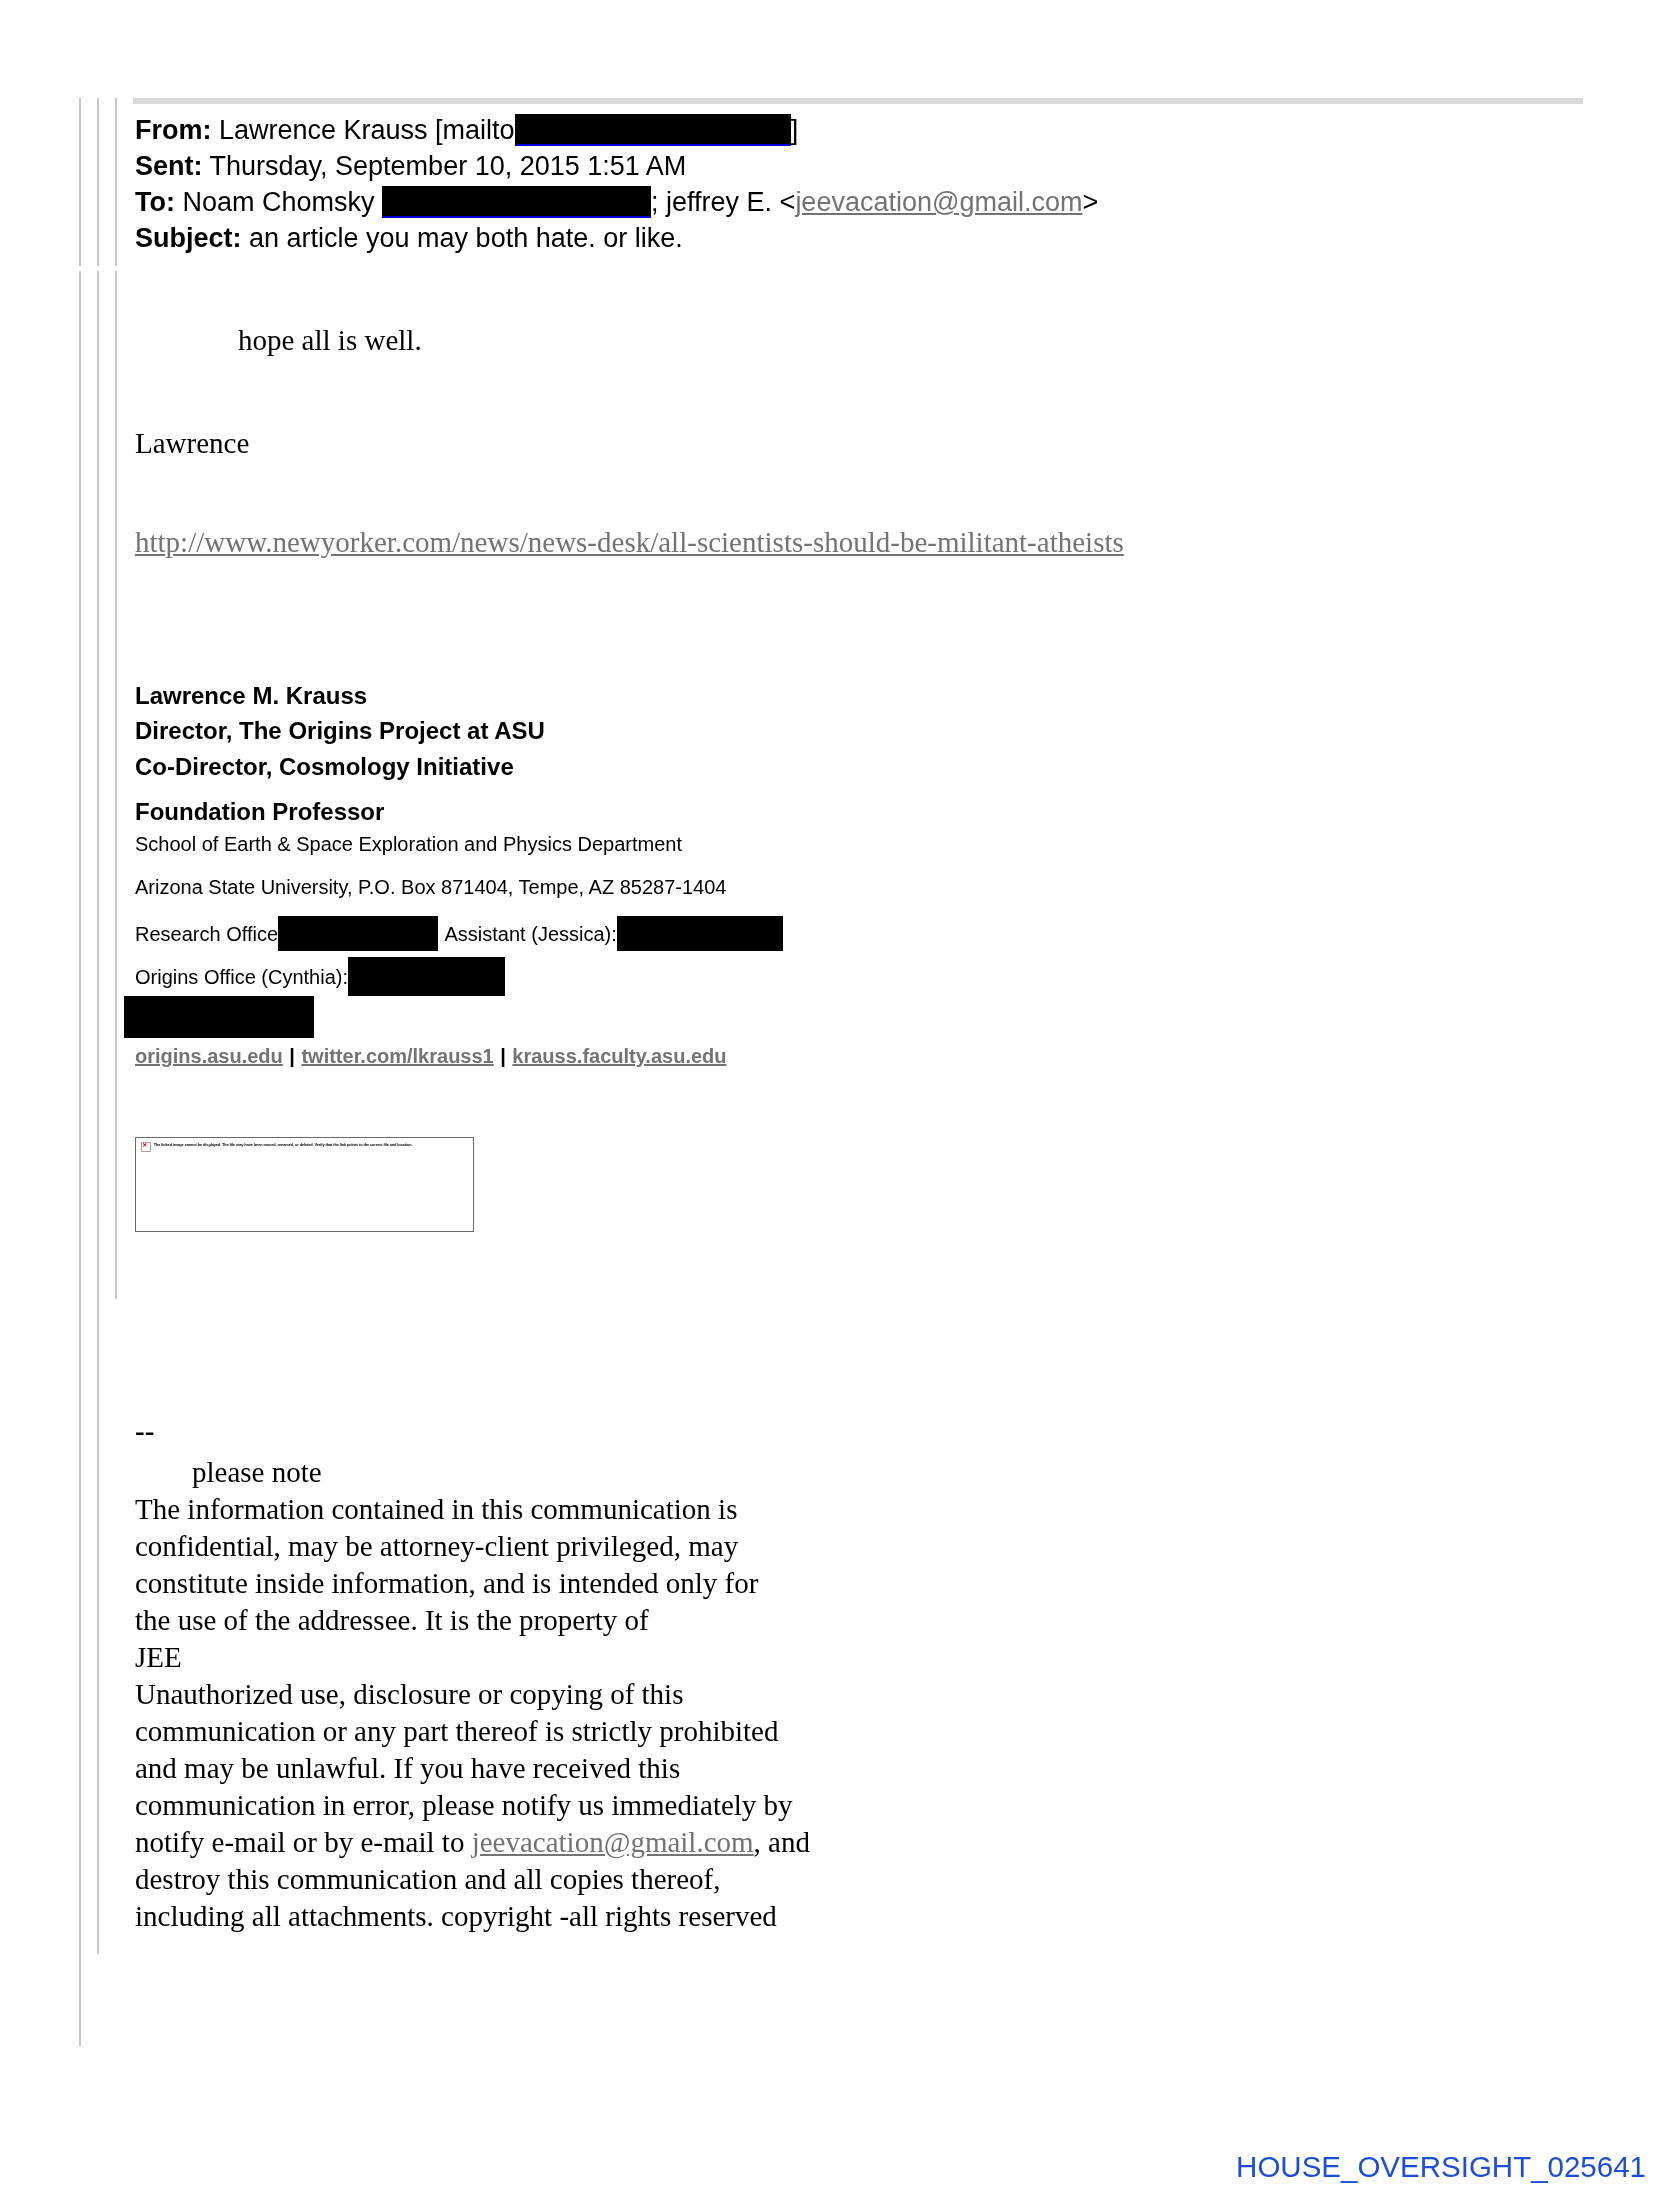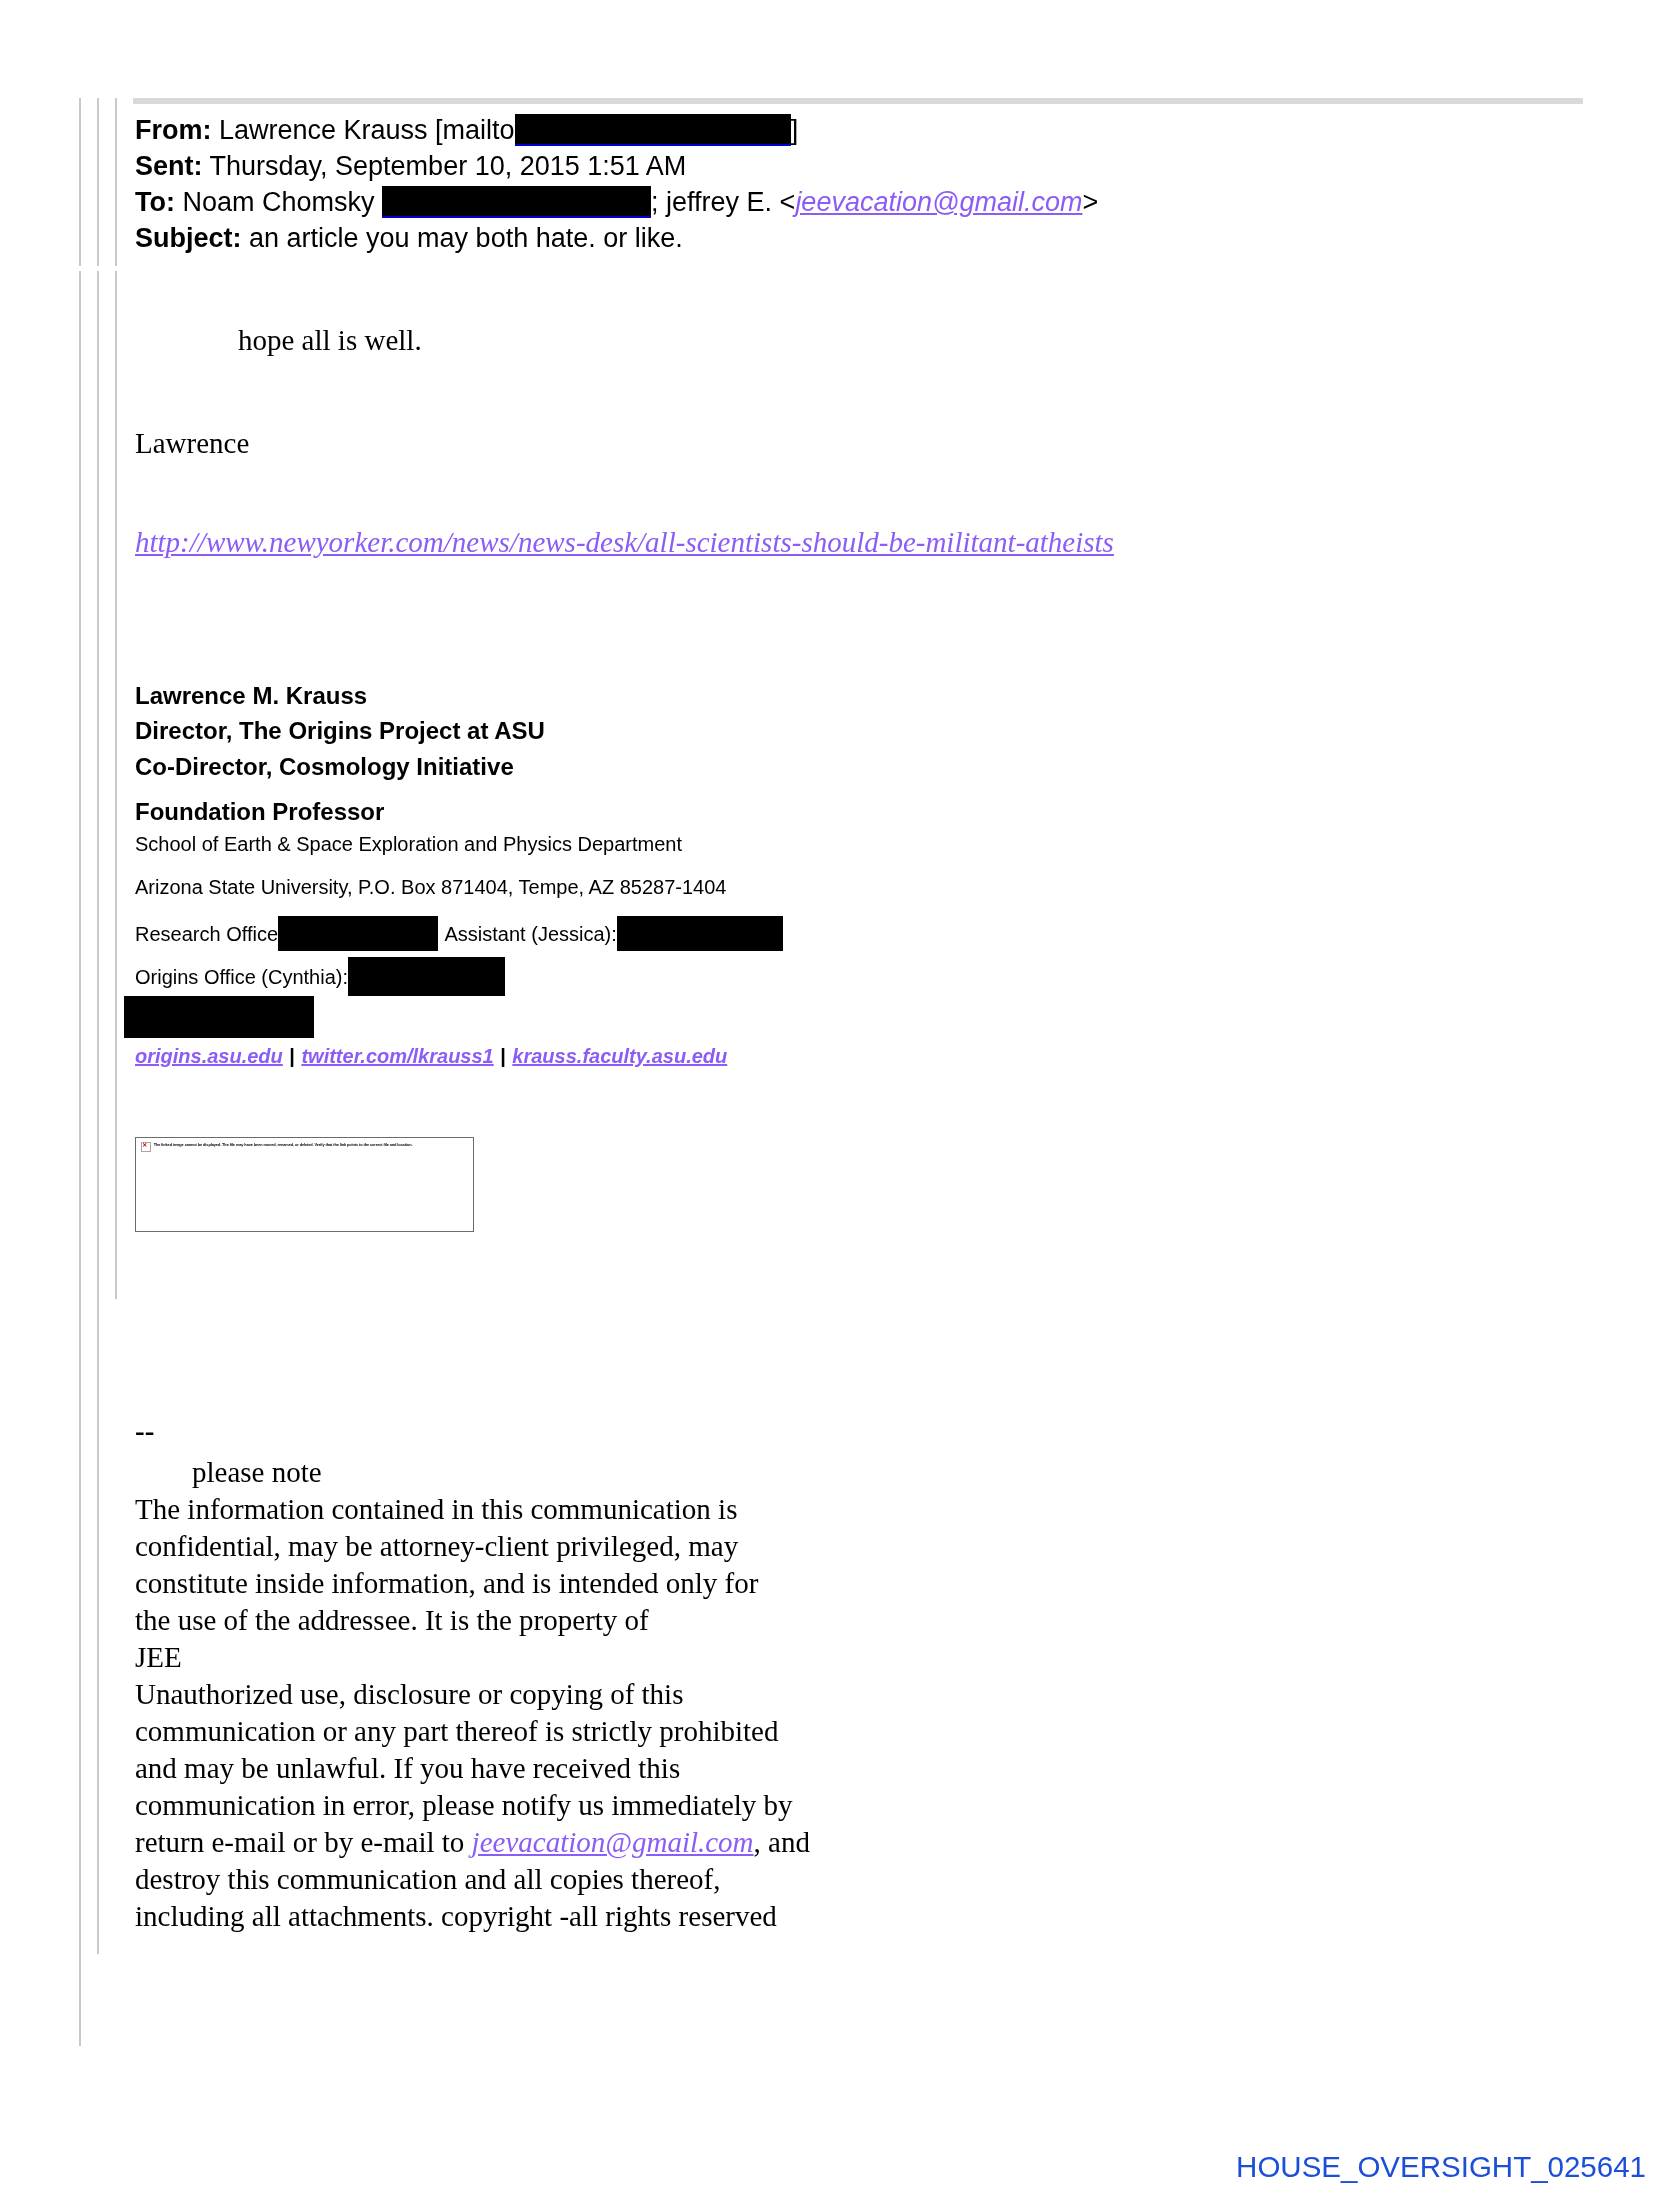--- a/index.html
+++ b/index.html
@@ -24,21 +24,21 @@
     font-family: "Liberation Sans", sans-serif;
     font-size: 27px; line-height: 34px; white-space: nowrap;
   }
   .hline b { font-weight: bold; }
   .redact-inline {
     display: inline-block; background: #000000;
     height: 30px; vertical-align: -7.2px;
   }
   .redact-inline.ul { border-bottom: 2.6px solid #0000d4; }
   a.lnk, .lnk {
-    color: #8b5cf6; text-decoration: underline; cursor: pointer; font-style: italic;
+    color: #737373; text-decoration: underline; cursor: pointer;
   }
 
   
   .serif {
     position: absolute; font-family: "Liberation Serif", serif;
     font-size: 29px; line-height: 37px; white-space: nowrap;
   }
 
   
   .sig-bold {
@@ -156,21 +156,21 @@
   <div class="serif" style="left:135px; top:1491px; white-space:nowrap;">
     <div>The information contained in this communication is</div>
     <div>confidential, may be attorney-client privileged, may</div>
     <div>constitute inside information, and is intended only for</div>
     <div>the use of the addressee. It is the property of</div>
     <div>JEE</div>
     <div>Unauthorized use, disclosure or copying of this</div>
     <div>communication or any part thereof is strictly prohibited</div>
     <div>and may be unlawful. If you have received this</div>
     <div>communication in error, please notify us immediately by</div>
-    <div><span>return e-mail or by e-mail to </span><a class="lnk">jeevacation@gmail.com</a><span>, and</span></div>
+    <div><span>notify e-mail or by e-mail to </span><a class="lnk">jeevacation@gmail.com</a><span>, and</span></div>
     <div>destroy this communication and all copies thereof,</div>
     <div>including all attachments. copyright -all rights reserved</div>
   </div>
 
   <div class="bates">HOUSE_OVERSIGHT_025641</div>
 
 </div>
 
 
 </body></html>

